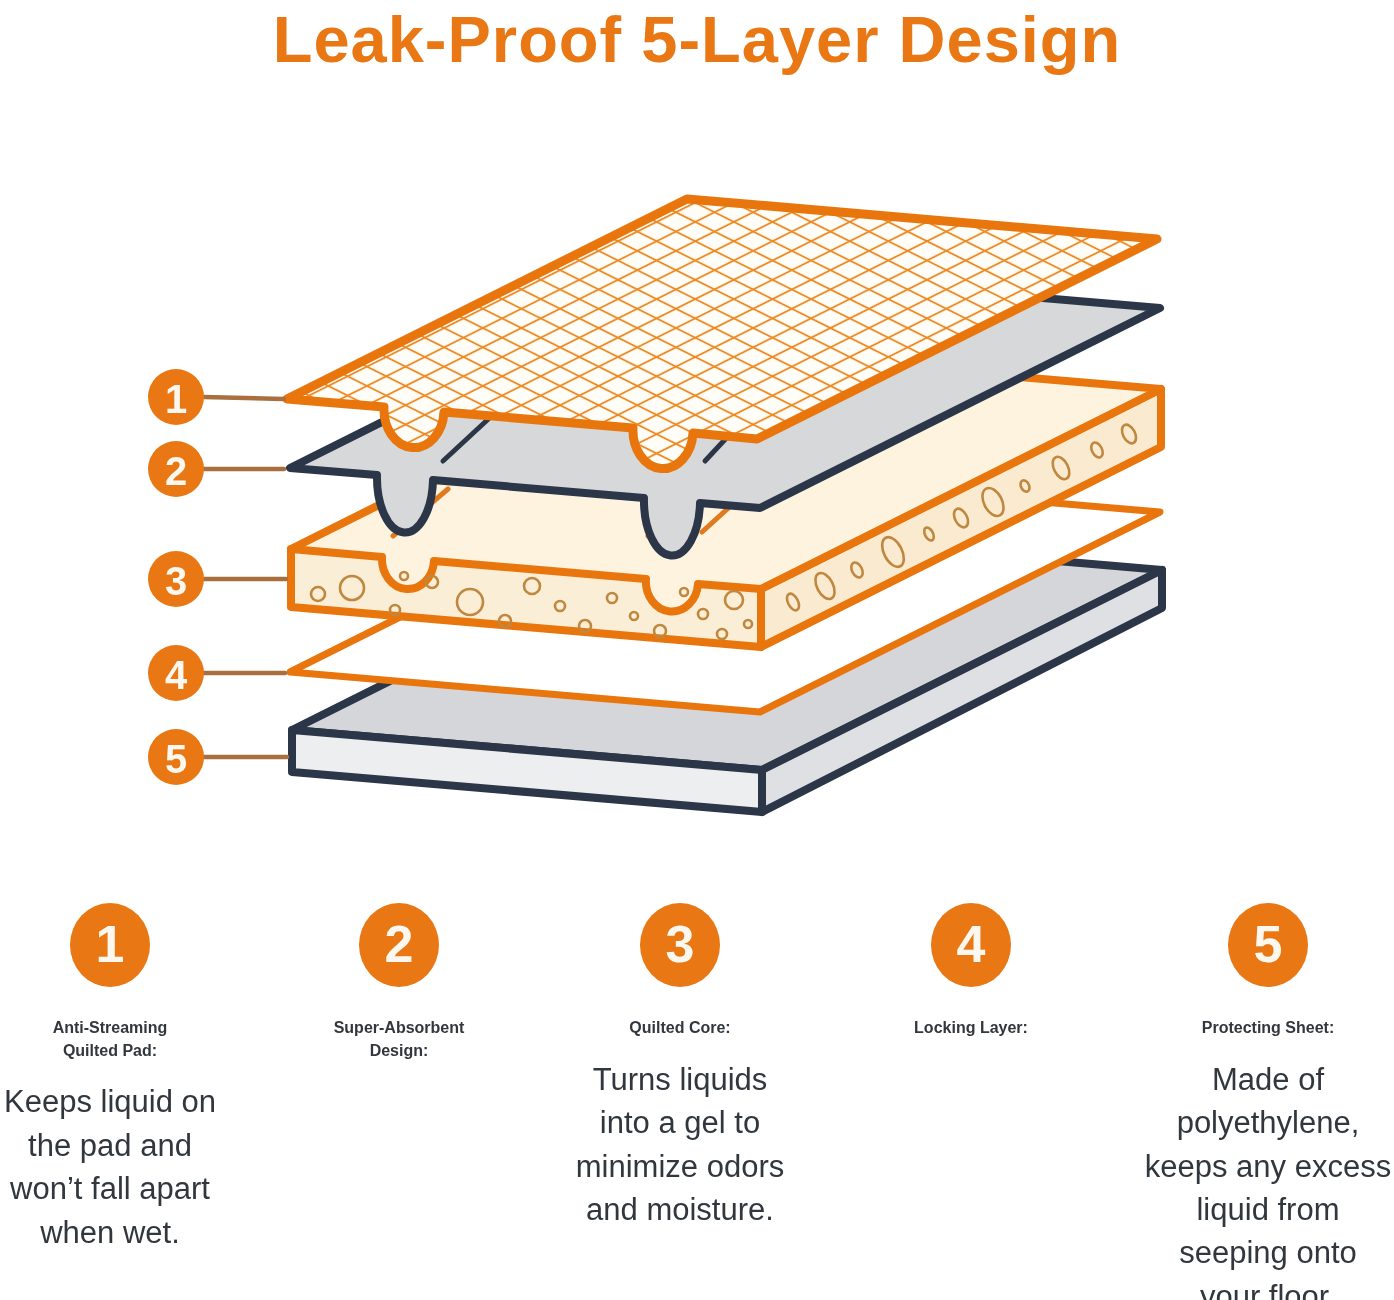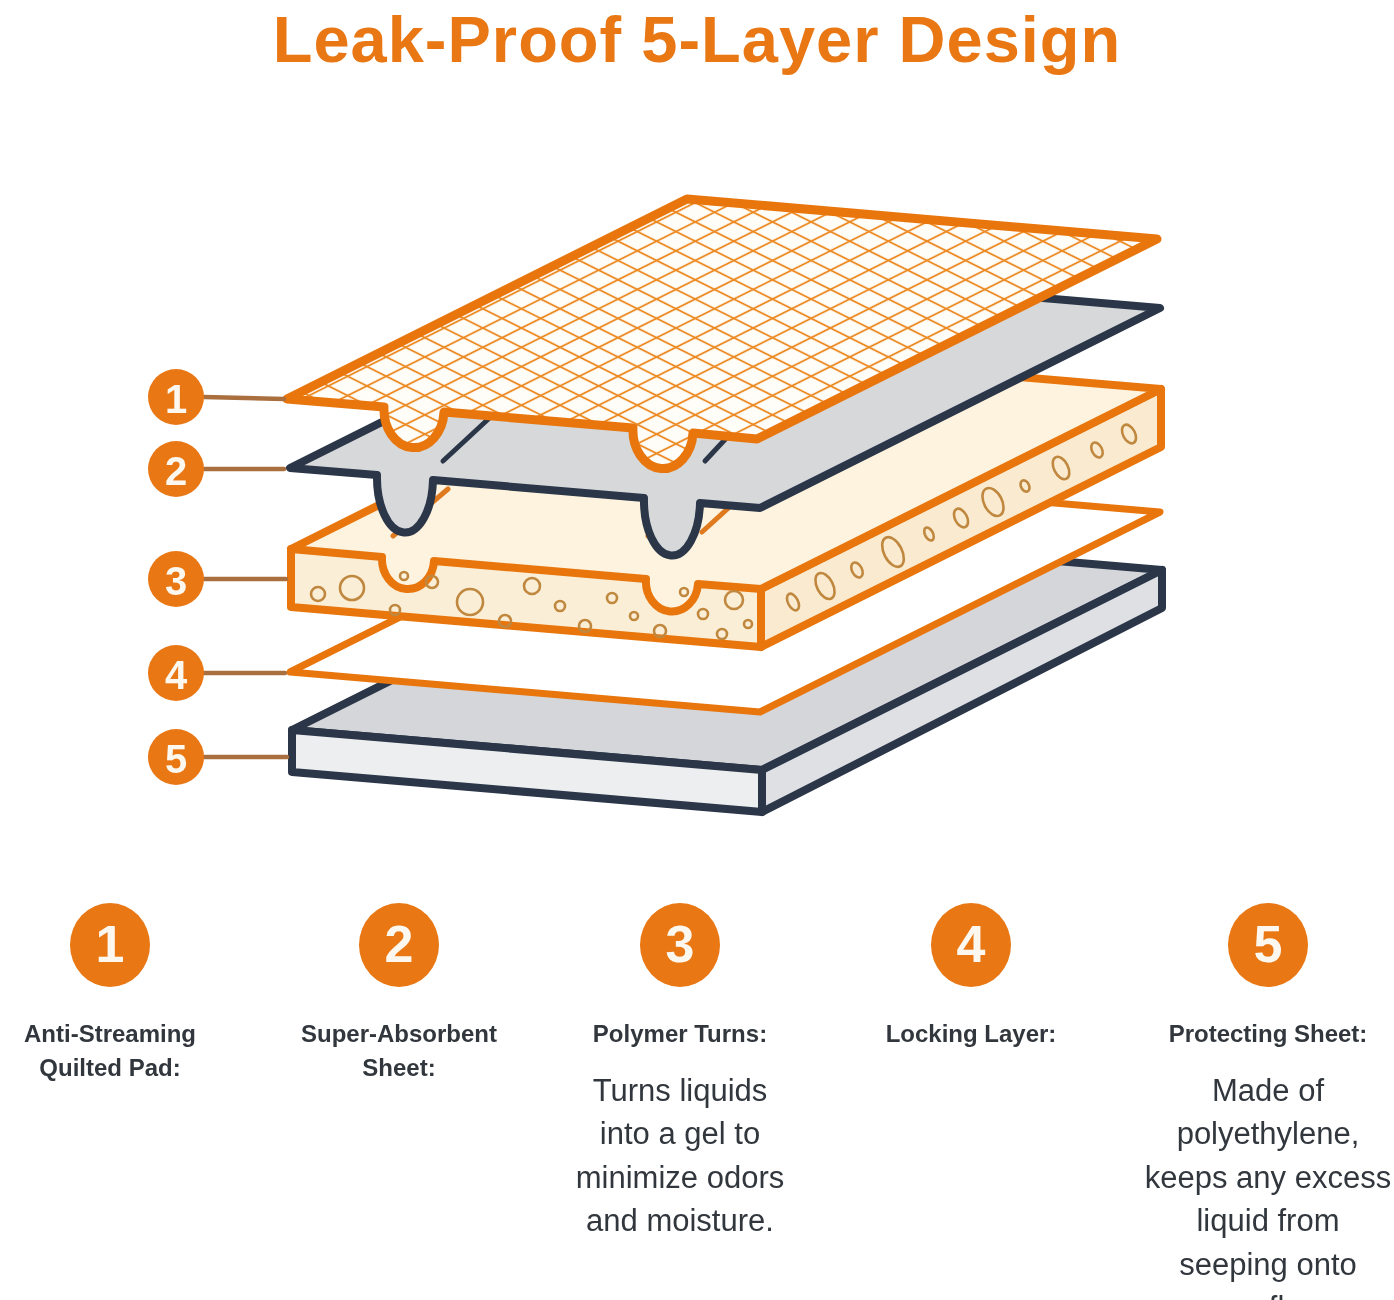--- a/index.html
+++ b/index.html
@@ -29,21 +29,21 @@
   .feature-4{left:841px;}
   .feature-5{left:1138px;}
   .badge{
     width:80px;height:84px;border-radius:50%;
     background:#E87714;color:#FDF8EF;
     display:flex;align-items:center;justify-content:center;
     font-size:52px;font-weight:bold;line-height:1;
     padding-bottom:2px;box-sizing:border-box;
   }
   .feature h2{
-    margin:30px 0 0;font-size:24px;font-weight:bold;
+    margin:30px 0 0;font-size:16px;font-weight:bold;
     line-height:1.42;white-space:pre-line;
   }
   .feature p{
     margin:18px 0 0;font-size:31px;font-weight:normal;
     line-height:1.40;white-space:pre-line;
   }
   .callout-num{
     font-family:"Liberation Sans", sans-serif;
     font-weight:bold;font-size:40px;fill:#FDF8EF;
   }
@@ -165,35 +165,39 @@
   </svg>
 
   <div class="features">
 
     <div class="feature feature-1">
       <div class="badge">
         <span>1</span>
       </div>
       <h2>Anti-Streaming
 Quilted Pad:</h2>
+      <p>Keeps liquid on
+the pad and
+won’t fall apart
+when wet.</p>
     </div>
 
     <div class="feature feature-2">
       <div class="badge">
         <span>2</span>
       </div>
       <h2>Super-Absorbent
-Sheet:</h2>
+Design:</h2>
     </div>
 
     <div class="feature feature-3">
       <div class="badge">
         <span>3</span>
       </div>
-      <h2>Polymer Turns:</h2>
+      <h2>Quilted Core:</h2>
       <p>Turns liquids
 into a gel to
 minimize odors
 and moisture.</p>
     </div>
 
     <div class="feature feature-4">
       <div class="badge">
         <span>4</span>
       </div>

